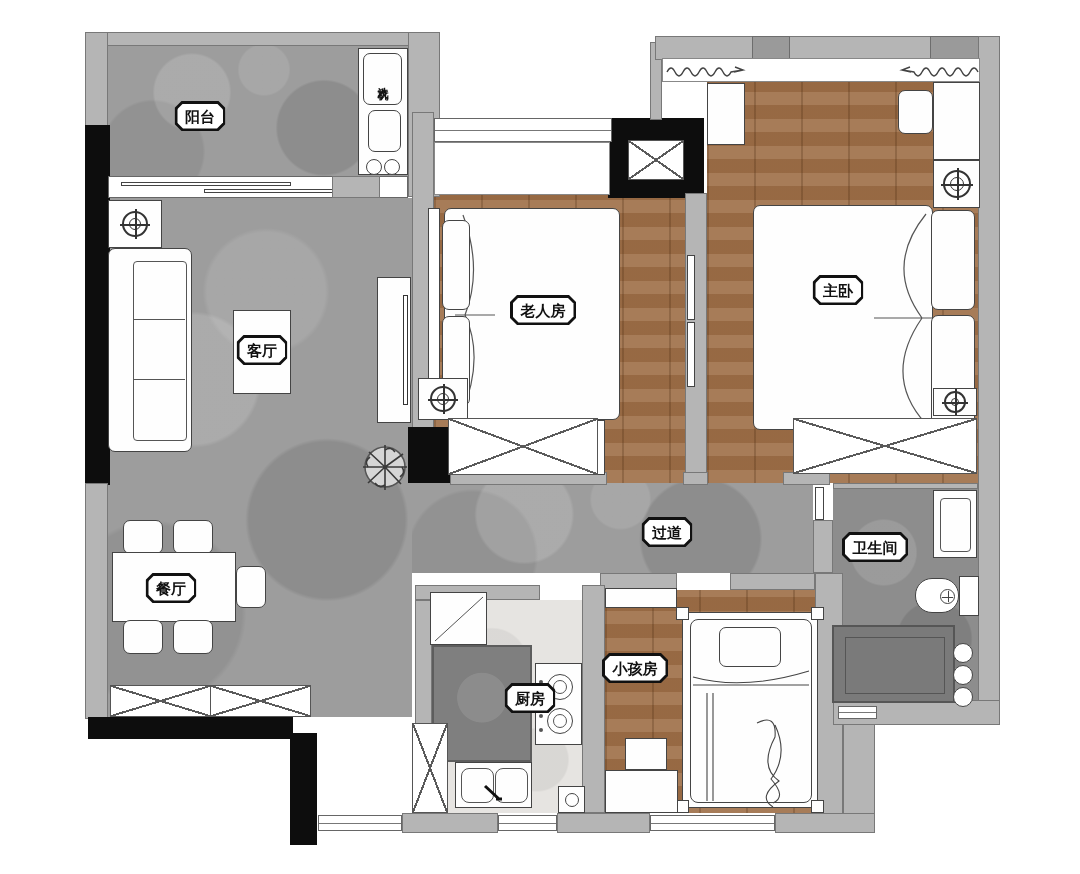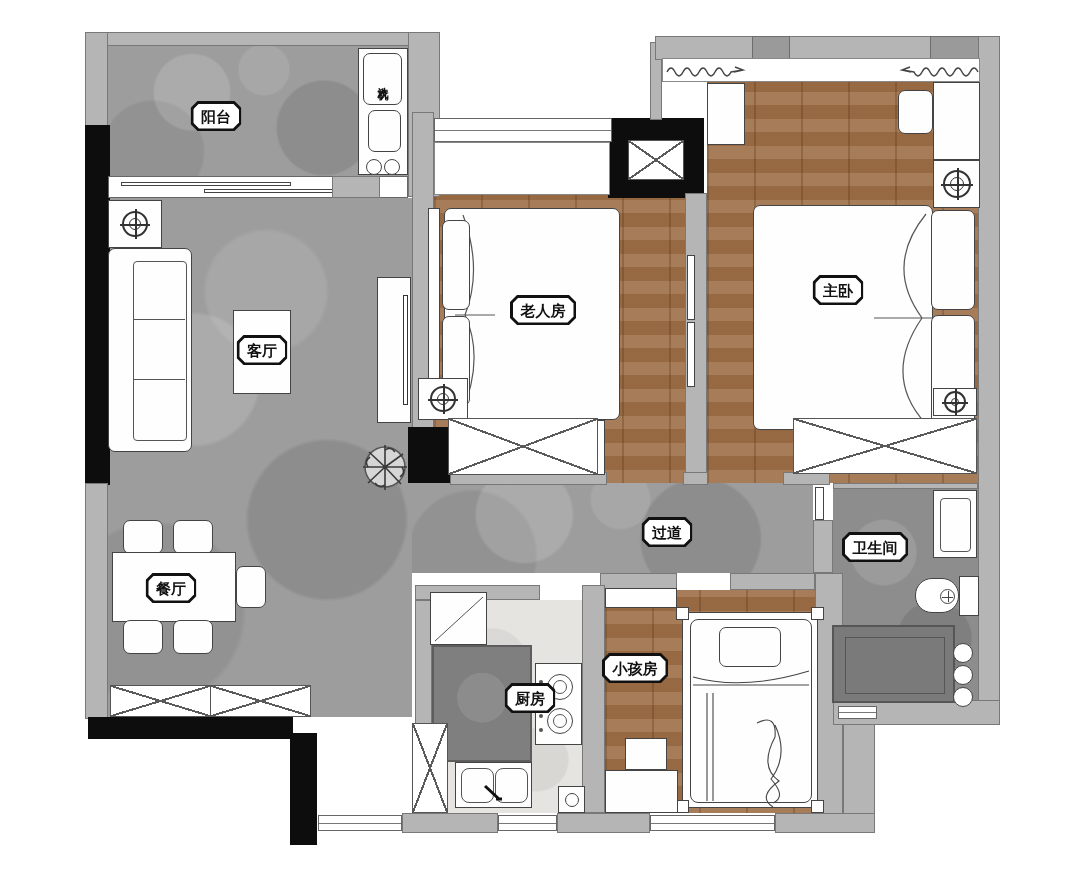--- a/index.html
+++ b/index.html
@@ -255,21 +255,21 @@
       <path d="M10 64 Q60 78 126 58 M10 72 L126 72 M24 80 L24 188 M30 80 L30 188 M74 110 q20 -10 18 14 q-16 30 4 44 q-22 16 -6 26 M92 112 q14 30 -4 54 q16 18 2 24" stroke="#444" stroke-width="1.1" fill="none"></path>
     </svg>
   </div>
   <div class="abs white" style="left:676px;top:607px;width:13px;height:13px;"></div>
   <div class="abs white" style="left:811px;top:607px;width:13px;height:13px;"></div>
   <div class="abs white" style="left:676px;top:800px;width:13px;height:13px;"></div>
   <div class="abs white" style="left:811px;top:800px;width:13px;height:13px;"></div>
   <div class="abs white" style="left:625px;top:738px;width:42px;height:32px;"></div>
   <div class="abs white" style="left:605px;top:770px;width:73px;height:43px;"></div>
 
-  <div class="abs tag" style="left:216px;top:116px;">
+  <div class="abs tag" style="left:200px;top:116px;">
       <span>阳台</span>
     </div>
   <div class="abs tag" style="left:262px;top:350px;border-radius:6px;">
       <span>客厅</span>
     </div>
   <div class="abs tag" style="left:171px;top:588px;">
       <span>餐厅</span>
     </div>
   <div class="abs tag" style="left:543px;top:310px;">
       <span>老人房</span>

